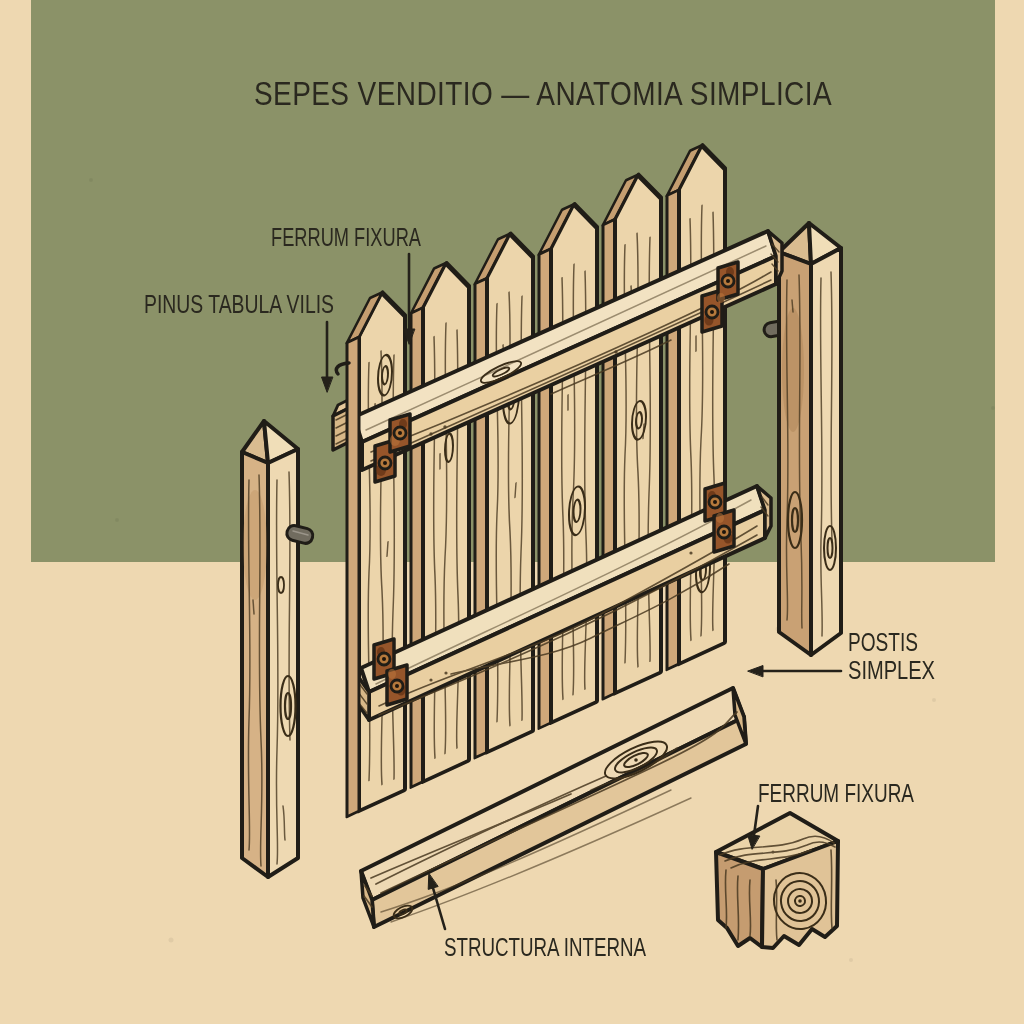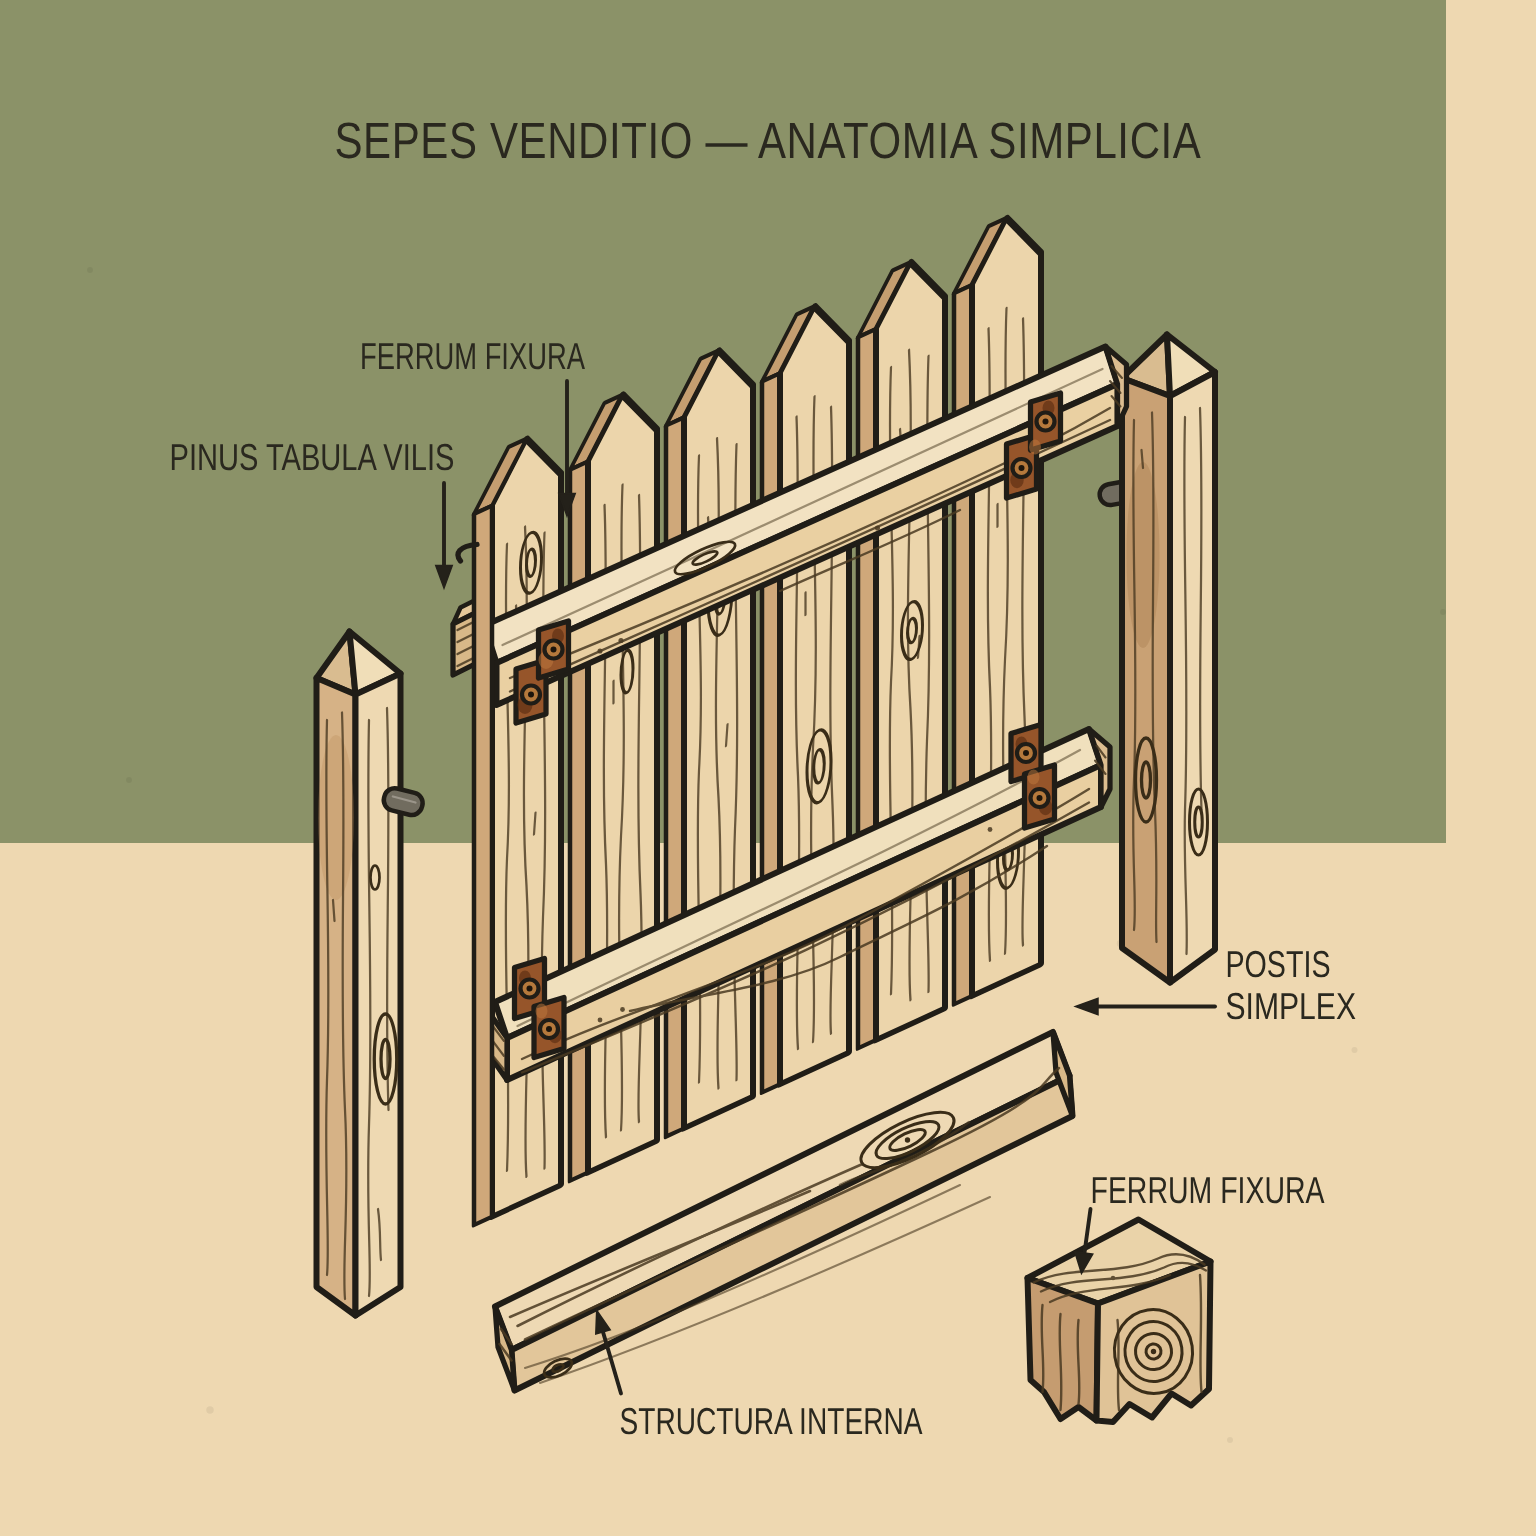--- a/index.html
+++ b/index.html
@@ -1,16 +1,16 @@
 <!DOCTYPE html>
 <html><head>
 <meta charset="utf-8">
 <style>
   html,body{margin:0;padding:0;background:#eed8b1;}
-  .stage{position:relative;width:964px;height:1024px;overflow:hidden;}
+  .stage{position:relative;width:964px;height:1024px;overflow:hidden;padding-left:31px;}
   svg{display:block;}
   text{font-family:"Liberation Sans","DejaVu Sans",sans-serif;fill:#2a281f;}
   .title-text{font-size:34px;letter-spacing:.5px;}
   .label-text{font-size:25px;}
 </style>
 </head>
 <body>
 
 <div class="stage">
 <svg width="1024" height="1024" viewBox="0 0 1024 1024" xmlns="http://www.w3.org/2000/svg" xmlns:xlink="http://www.w3.org/1999/xlink">

